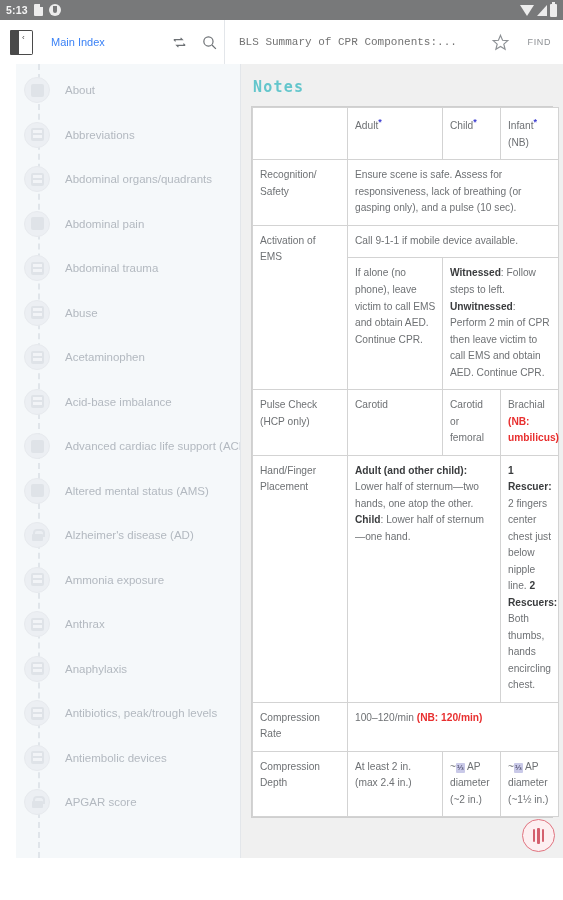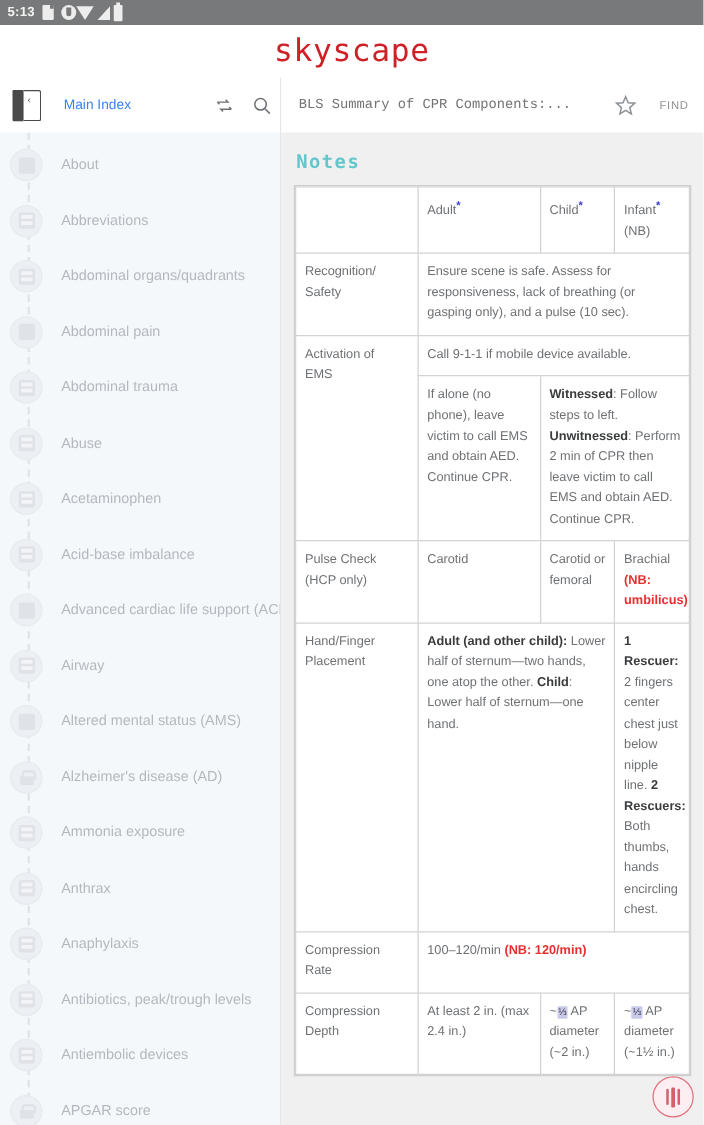--- a/index.html
+++ b/index.html
@@ -7,21 +7,21 @@
     width: 563px; height: 900px;
     font-family: "Liberation Sans", sans-serif;
     background: #ffffff;
     overflow: hidden;
   }
   #app { position: relative; width: 563px; height: 900px; overflow: hidden; background:#fff; }
 
   
   .statusbar {
     height: 20px; background: #78797a; color:#f2f2f2;
-    display:flex; align-items:center; 
+    display:flex; align-items:center; justify-content:space-between;
     padding: 0 6px; font-size: 10.5px; letter-spacing: .2px;
   }
   .sb-left { display:flex; align-items:center; gap:6px; }
   .sb-right { display:flex; align-items:center; gap:3px; }
   .sb-clock { font-size:10.5px; color:#f4f4f4; font-weight:600; }
   .ico-doc { width:9px; height:12px; background:#ededed; border-radius:1px; position:relative; }
   .ico-doc::after{ content:""; position:absolute; right:0; top:0; width:3px; height:3px; background:#78797a; }
   .ico-circle { width:12px; height:12px; border-radius:50%; background:#ededed; position:relative; }
   .ico-circle::after{ content:""; position:absolute; left:4px; top:2px; width:4px; height:7px; background:#78797a; border-radius:0 0 2px 2px;}
   .ico-wifi { width:0;height:0;border-left:7px solid transparent;border-right:7px solid transparent;border-top:11px solid #ededed; }
@@ -53,21 +53,21 @@
   .book-icon .mark { position:absolute; left:12px; top:3px; font-size:8px; color:#4a4a4a; }
 
   .tb-title { font-size:11px; color:#3b82f6; margin-left:18px; flex:1; white-space:nowrap; overflow:hidden; text-overflow:ellipsis;}
   .tb-icon-btn { width:30px; height:30px; display:flex; align-items:center; justify-content:center; flex:0 0 auto; }
 
   .doc-title { font-size:11px; color:#737373; flex:1; white-space:nowrap; overflow:hidden; text-overflow:ellipsis;font-family:Liberation Mono, monospace; }
   .find-label { font-size:9px; color:#8d9094; letter-spacing:.6px; margin-left:12px; }
   .star-btn { margin-left:6px; }
 
   
-  .body { display:flex; height: 794px; }
+  .body { display:flex; height: 794px; padding-left: 16px; }
 
   
   .sidebar {
     width:225px; background:#f5f8fa; border-right:1px solid #e3e6ea;
     position:relative; overflow:hidden; padding-top:4px;
   }
   .rail { position:absolute; left:22px; top:0; bottom:0; width:0; border-left:2px dashed #e0e5ea; }
   .side-item { display:flex; align-items:center; height:44.5px; position:relative; padding-left:8px; }
   .side-badge {
     width:26px; height:26px; border-radius:50%; background:#eceff3;
@@ -130,23 +130,20 @@
       <span class="ico-doc"></span>
       <span class="ico-circle"></span>
     </div>
     <div class="sb-right">
       <span class="ico-wifi"></span>
       <span class="ico-sig"></span>
       <span class="ico-bat"></span>
     </div>
   </div>
 
-  <div class="brandbar">
-    <span class="brand-logo">skyscape</span>
-  </div>
 
   <div class="toolbar">
     <div class="tb-left">
       <span class="book-icon">
         <span class="spine"></span>
           <span class="page"></span>
           <span class="mark">‹</span>
       </span>
       <span class="tb-title">Main Index</span>
       <span class="tb-icon-btn">
@@ -227,26 +224,20 @@
             <span class="side-label">Acid-base imbalance</span>
           </div>
           <div class="side-item">
             <span class="side-badge">
               <span class="badge-sq"></span>
             </span>
             <span class="side-label">Advanced cardiac life support (ACLS)</span>
           </div>
           <div class="side-item">
             <span class="side-badge">
-              <span class="badge-grid"></span>
-            </span>
-            <span class="side-label">Airway</span>
-          </div>
-          <div class="side-item">
-            <span class="side-badge">
               <span class="badge-sq"></span>
             </span>
             <span class="side-label">Altered mental status (AMS)</span>
           </div>
           <div class="side-item">
             <span class="side-badge">
               <span class="badge-lock"></span>
             </span>
             <span class="side-label">Alzheimer's disease (AD)</span>
           </div>

